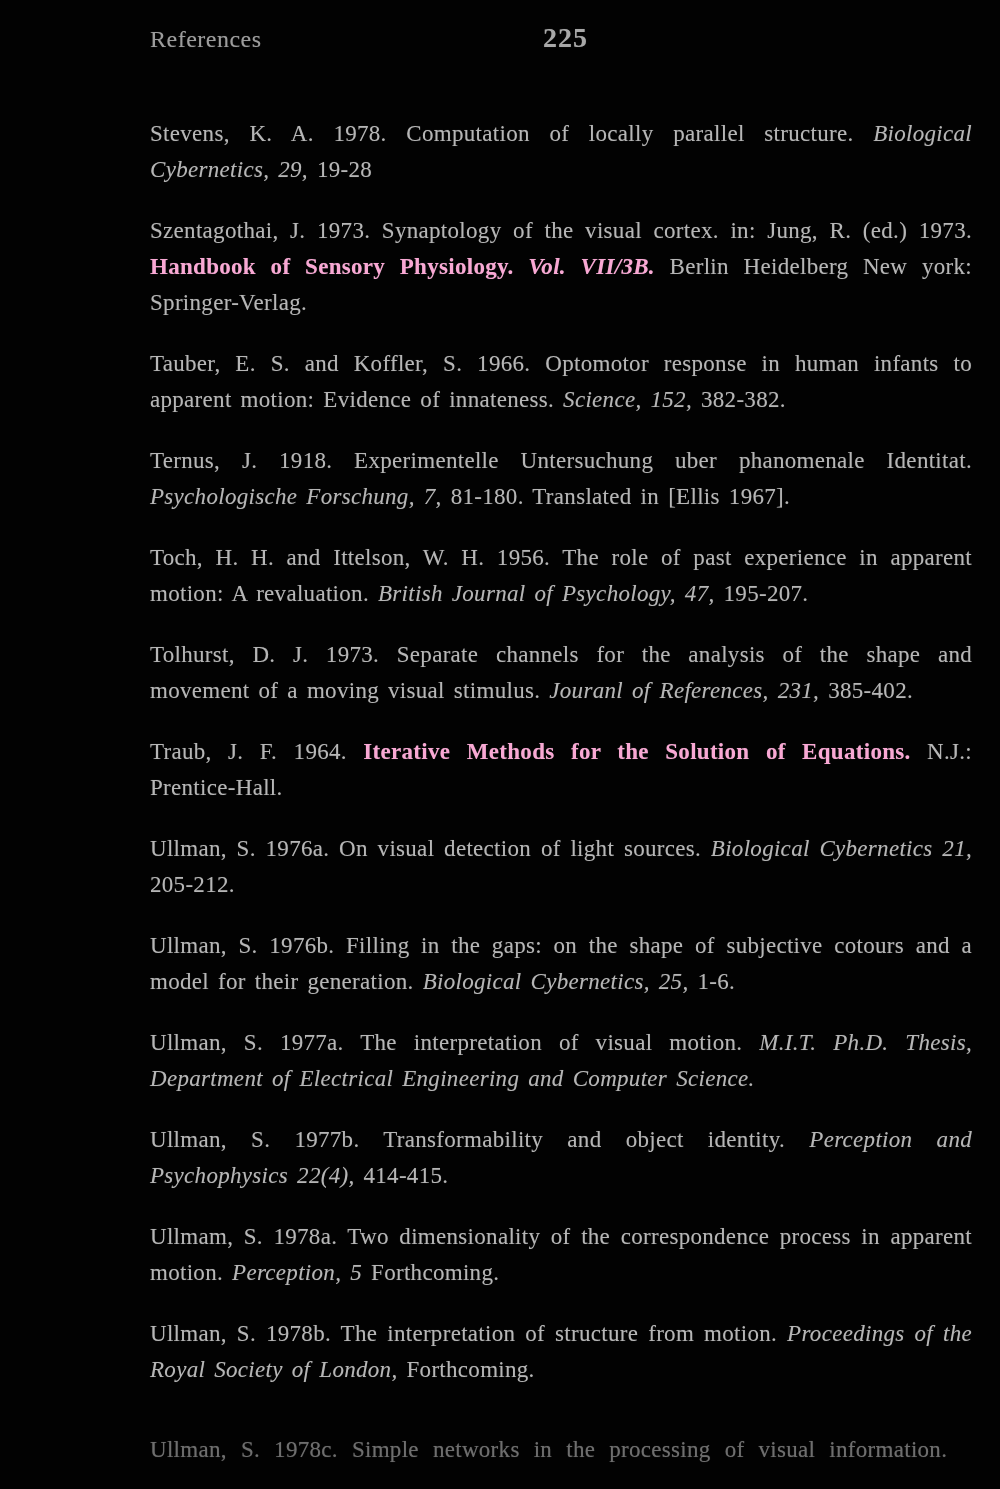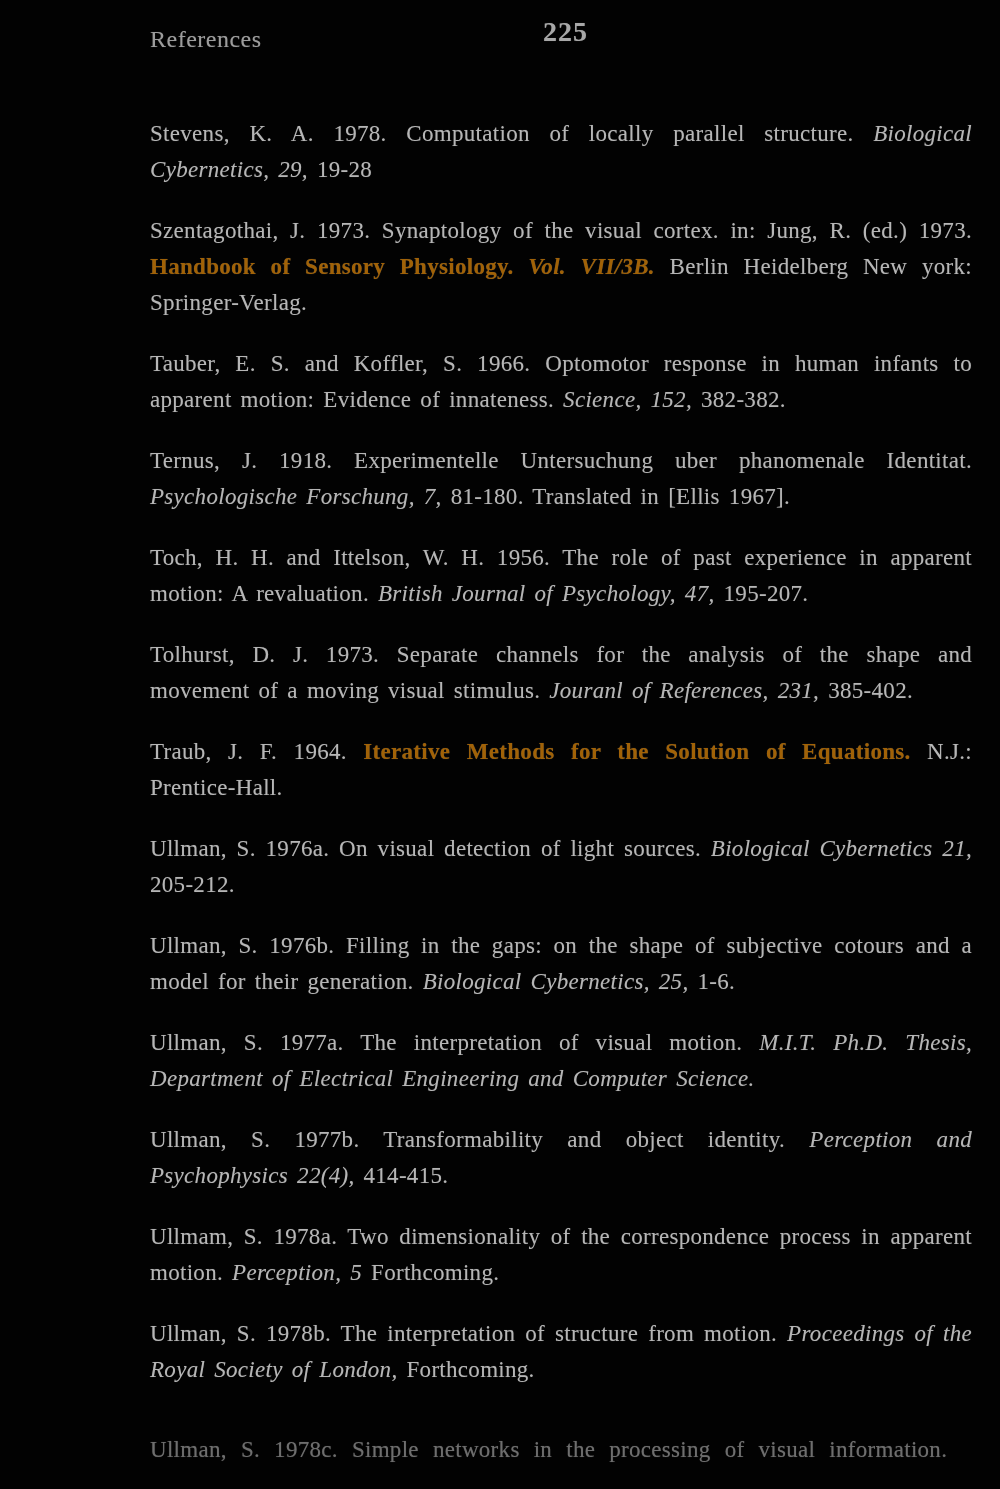--- a/index.html
+++ b/index.html
@@ -24,21 +24,21 @@
     position: absolute;
     left: 150px;
     top: 26px;
     font-size: 24px;
     color: #9d9d9d;
     letter-spacing: 0.5px;
   }
   #page-number {
     position: absolute;
     left: 543px;
-    top: 16px;
+    top: 22px;
     font-size: 28px;
     font-weight: bold;
     color: #a8a8a8;
     letter-spacing: 1px;
   }
   #ref-list {
     position: absolute;
     top: 116px;
     left: 150px;
     width: 822px;
@@ -46,21 +46,21 @@
   .ref-entry {
     margin: 0 0 25px 0;
     font-size: 23px;
     line-height: 36px;
     color: #b6b6b6;
     text-align: justify;
     text-align-last: left;
     word-spacing: 3px;
     letter-spacing: 0.3px;
   }
-  .ref-entry b { color: #a16207; }
+  .ref-entry b { color: #f9a8d4; }
   .ref-entry.faint {
     color: #6e6e6e;
     word-spacing: 8px;
     margin-top: 44px;
   }
   
   .ref-entry, #section-title, #page-number {
     text-shadow: 0 0 1px rgba(190,190,190,0.35);
   }
 </style>

